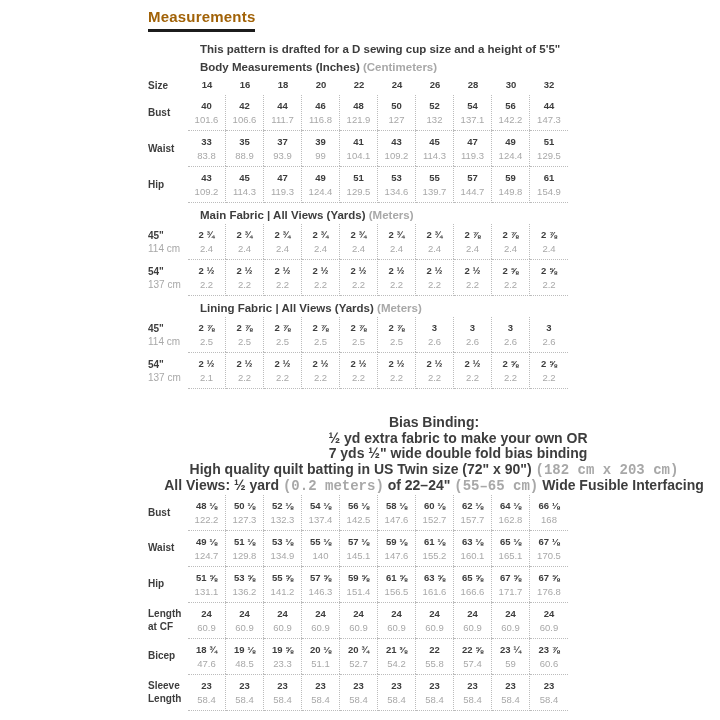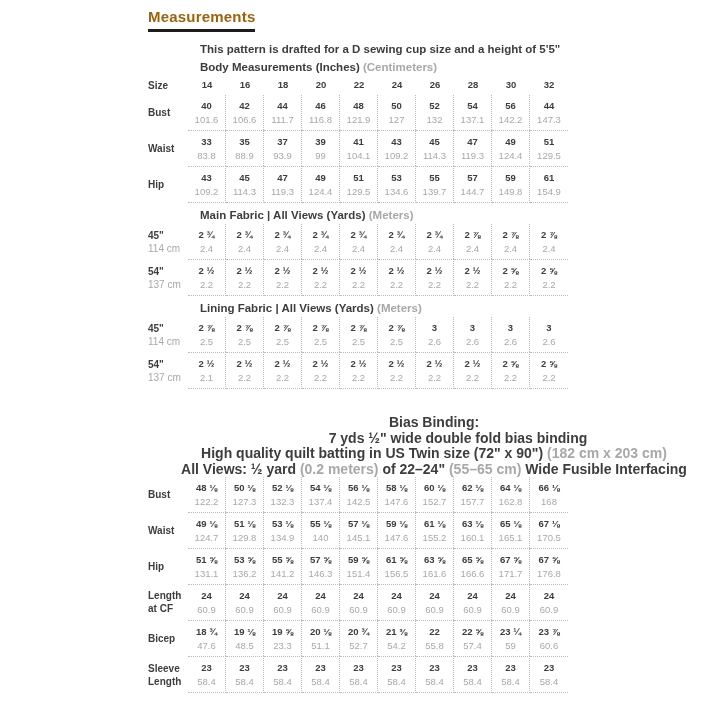--- a/index.html
+++ b/index.html
@@ -72,21 +72,21 @@
   
   .bias {
     margin: 26px 0 0 0;
     font-size: 14px;
     font-weight: bold;
     color: #3d3d3d;
     line-height: 15.5px;
     text-align: center;
   }
   .bias .indent { margin-left: 48px; }
-  .bias .gray { font-weight: bold; }
+  .bias .gray { font-weight: bold; font-family: Liberation Mono, monospace; }
   .finished-heading { margin-top: 12px; }
 </style>
 </head>
 <body>
 
 <div class="page">
 
   <h1 class="title">Measurements</h1>
 
   <p class="intro">This pattern is drafted for a D sewing cup size and a height of 5'5"</p>
@@ -450,20 +450,21 @@
         </div>
         <div class="dcell">
           <div class="primary">2 ⅝</div>
           <div class="metric">2.2</div>
         </div>
       </div>
     </div>
 
   <div class="bias">
     <div>Bias Binding:</div>
+    <div class="indent">½ yd extra fabric to make your own OR</div>
     <div class="indent">7 yds ½" wide double fold bias binding</div>
     <div><span>High quality quilt batting in US Twin size (72" x 90")</span> <span class="gray">(182 cm x 203 cm)</span></div>
     <div><span>All Views: ½ yard</span> <span class="gray">(0.2 meters)</span> <span>of 22–24"</span> <span class="gray">(55–65 cm)</span> <span>Wide Fusible Interfacing</span></div>
   </div>
 
   <div class="mtable">
       <div class="trow">
         <div class="lcell">
           <div>Bust</div>
         </div>

